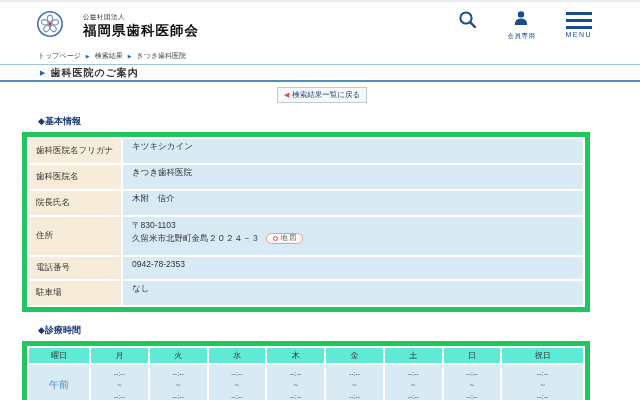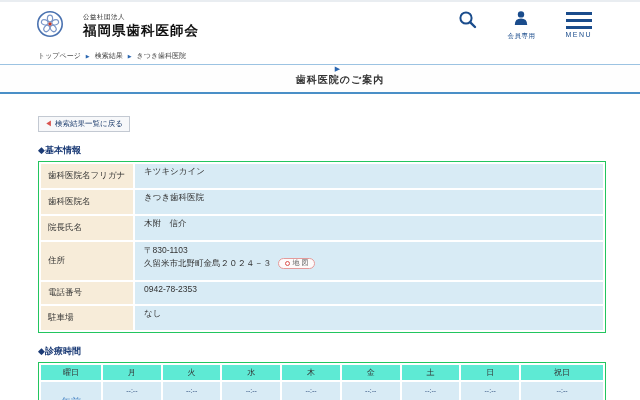--- a/index.html
+++ b/index.html
@@ -19,41 +19,41 @@
   .ha-label { font-size:6.5px; color:#1a4c8c; letter-spacing:.5px; }
   .menu-label { font-size:7px; color:#1a4c8c; letter-spacing:1.5px; }
   .burger { display:flex; flex-direction:column; gap:4px; padding-top:2px; }
   .burger span { display:block; width:26px; height:3px; background:#1a4c8c; }
   
   .breadcrumb { margin:3px 0 0 38px; font-size:7px; color:#555; display:flex; gap:5px; align-items:center; height:10px; }
   .breadcrumb .bc-item { color:#444; }
   .breadcrumb .bc-sep { color:#2a66b0; font-size:5px; }
   
   .title-bar {
-    margin-top:3px; height:30px; display:flex; align-items:center;
+    margin-top:3px; height:18px; display:flex; align-items:center;
     border-top:1px solid #9cc3e2; border-bottom:2px solid #4a8fc7;
-    padding-left:40px; background:#fefefe;flex-direction:column;
+    padding-left:40px; background:#fefefe;
   }
   .title-marker { color:#2a66b0; font-size:7px; margin-right:5px; }
   .page-title { font-size:10px; font-weight:bold; color:#333; letter-spacing:1px; }
   
-  .back-row { width:568px; margin:22px 0 0 38px; display:flex; justify-content:flex-start;font-family:Liberation Serif, serif; }
+  .back-row { width:568px; margin:5px 0 0 38px; display:flex; justify-content:center; }
   .back-btn {
     display:inline-flex; align-items:center; gap:3px;
     border:1px solid #c3c9d2; background:#f7f8fa;
     font-size:7.5px; color:#1a3a6b; padding:2px 6px; cursor:pointer;
   }
   .back-arrow { color:#d9534f; font-size:7px; }
   
   .section-head { margin:12px 0 4px 38px; font-size:9px; font-weight:bold; color:#1a3a75; display:flex; align-items:baseline; gap:6px; }
   .section-note { font-size:7.5px; font-weight:normal; color:#d9534f; }
   .info-table, .hours-table {
-    width:568px; margin-left:38px;
+    width:568px; margin-left:22px;
     border-collapse:separate; border-spacing:2px;
-    background:#fff; border:1px solid #22c55e;
+    background:#fff; border:5px solid #22c55e;
   }
   .info-table td { font-size:8.5px; vertical-align:middle; }
   td.lbl { background:#f7ecd9; width:92px; padding:2px 2px 2px 7px; height:15px; color:#333; }
   td.val { background:#d8ebf5; padding:2px 2px 10px 9px; color:#333; }
   .addr-line { line-height:1.5; display:flex; align-items:center; gap:6px; }
   .map-btn {
     display:inline-flex; align-items:center; gap:3px;
     border:1px solid #e49a9a; border-radius:7px; background:#fdfafa;
     padding:0 6px; height:11px; font-size:7px; color:#555; cursor:pointer;
   }

